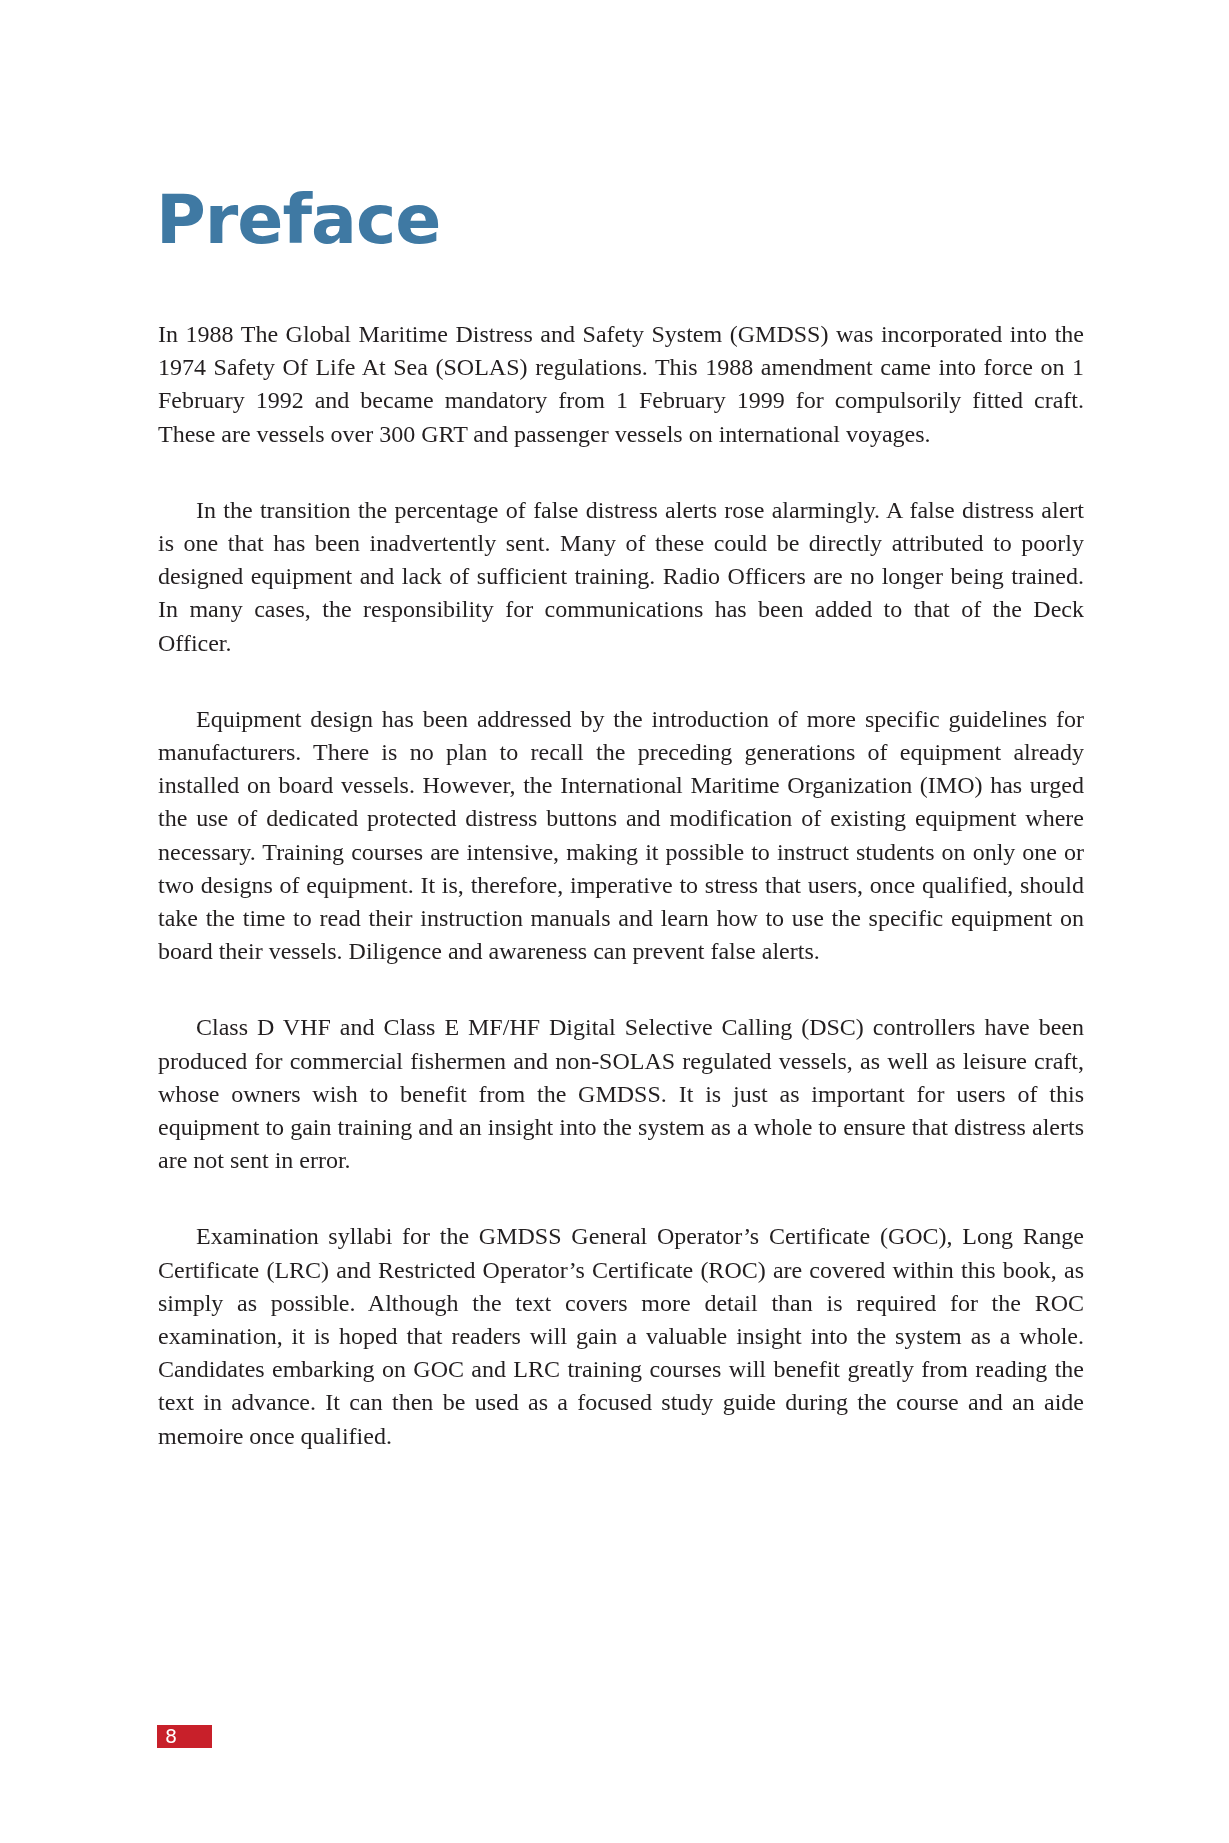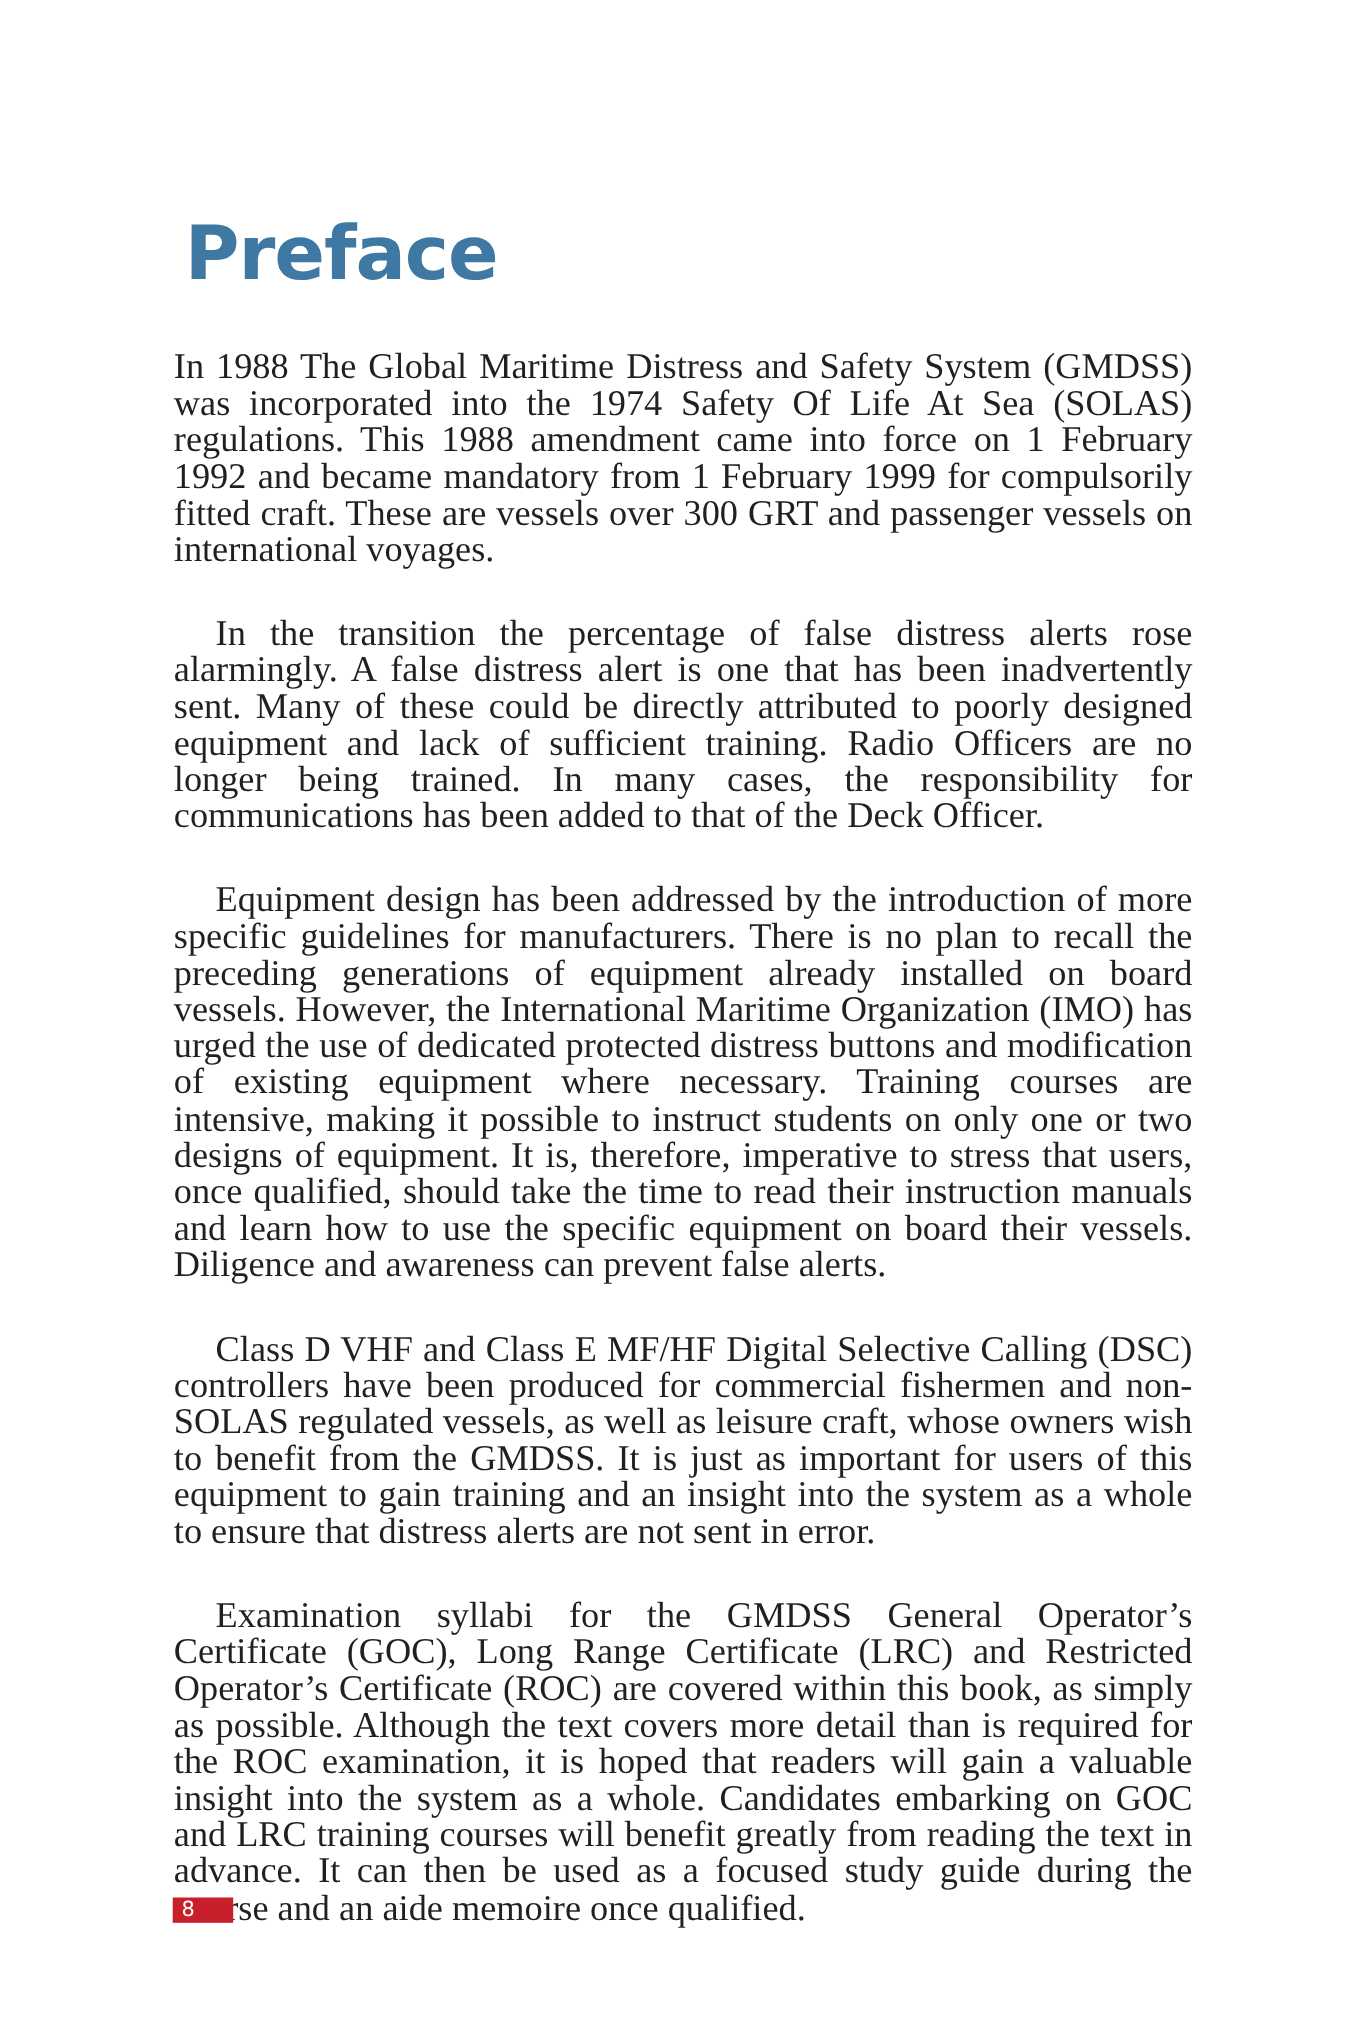--- a/index.html
+++ b/index.html
@@ -17,35 +17,35 @@
     position: absolute;
     left: 0; top: 0;
     width: 1229px;
     height: 1843px;
     background: #ffffff;
   }
   .title {
     position: absolute;
     left: 156px;
     top: 180px;
-    margin: 12px;
+    margin: 0;
     font-family: "DejaVu Sans", "Liberation Sans", sans-serif;
     font-weight: bold;
     font-size: 68px;
     line-height: 80px;
     letter-spacing: -1px;
     color: #3f79a3;
   }
   .body-text {
     position: absolute;
     left: 158px;
     top: 318px;
     width: 926px;
     font-family: "Liberation Serif", "DejaVu Serif", serif;
-    font-size: 33px;
+    font-size: 24px;
     line-height: 33.2px;
     color: #231f20;
     text-align: justify;
     hyphens: none;
   }
   .body-text p {
     margin: 0;
     text-indent: 0;
   }
   .body-text p + p {

